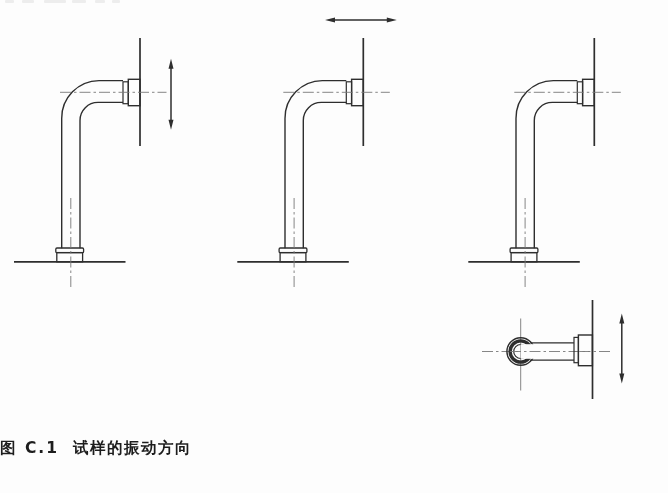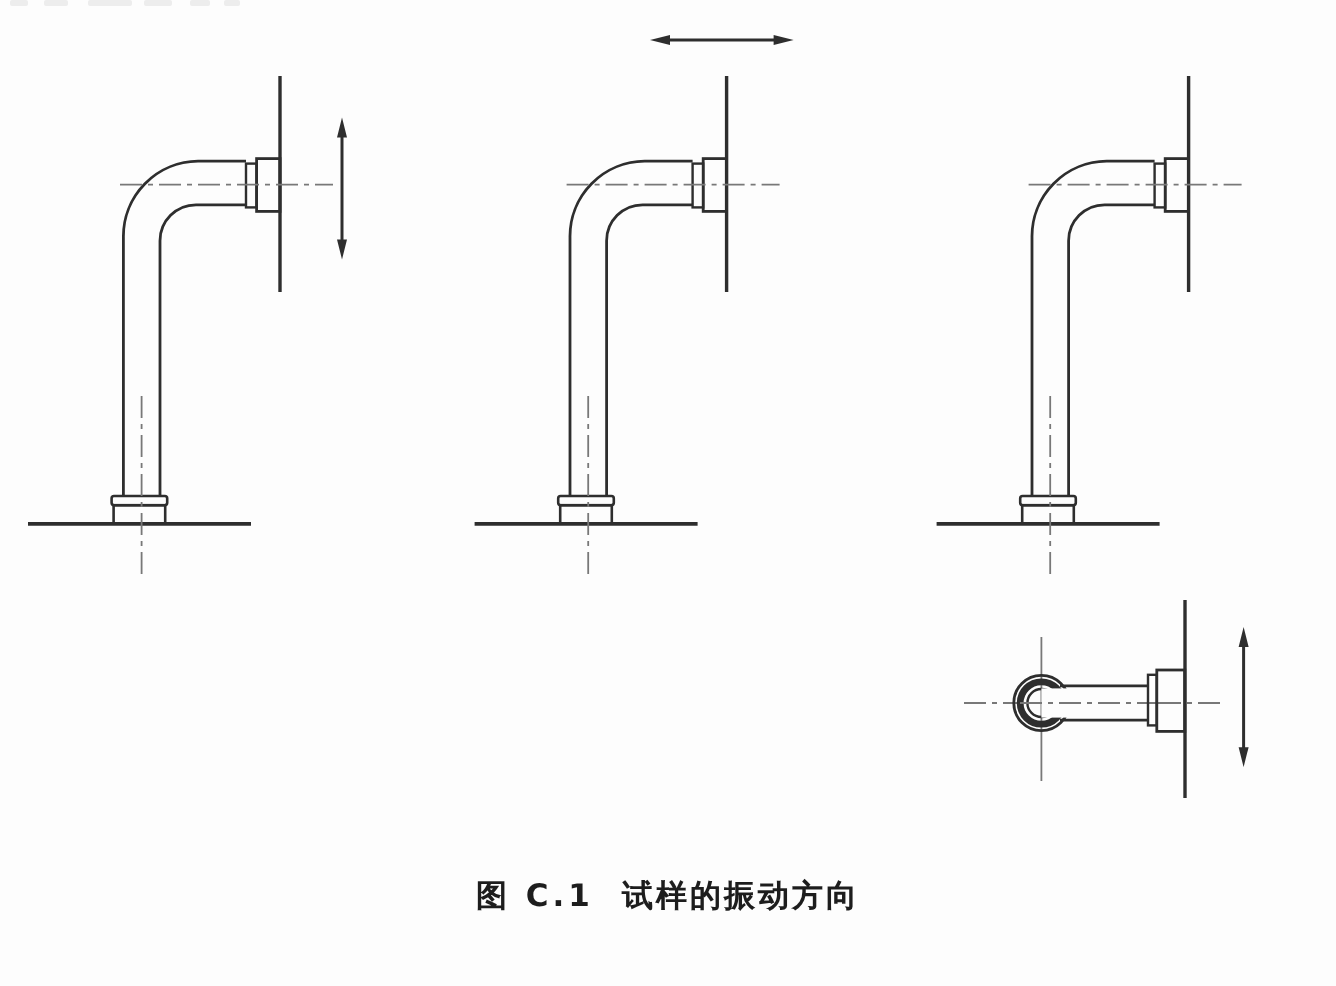--- a/index.html
+++ b/index.html
@@ -24,21 +24,20 @@
     top: 0;
     height: 3px;
     background: #ededed;
     border-radius: 1px;
   }
   .caption {
     position: absolute;
     left: 0;
     right: 0;
     top: 438px;
-    text-align: center;
     font-size: 15.5px;
     font-weight: bold;
     color: #1d1d1d;
     letter-spacing: 1.5px;
     white-space: nowrap;
   }
   .caption .fig-label { margin-right: 14px; letter-spacing: 2px; }
 </style>
 </head>
 <body>

